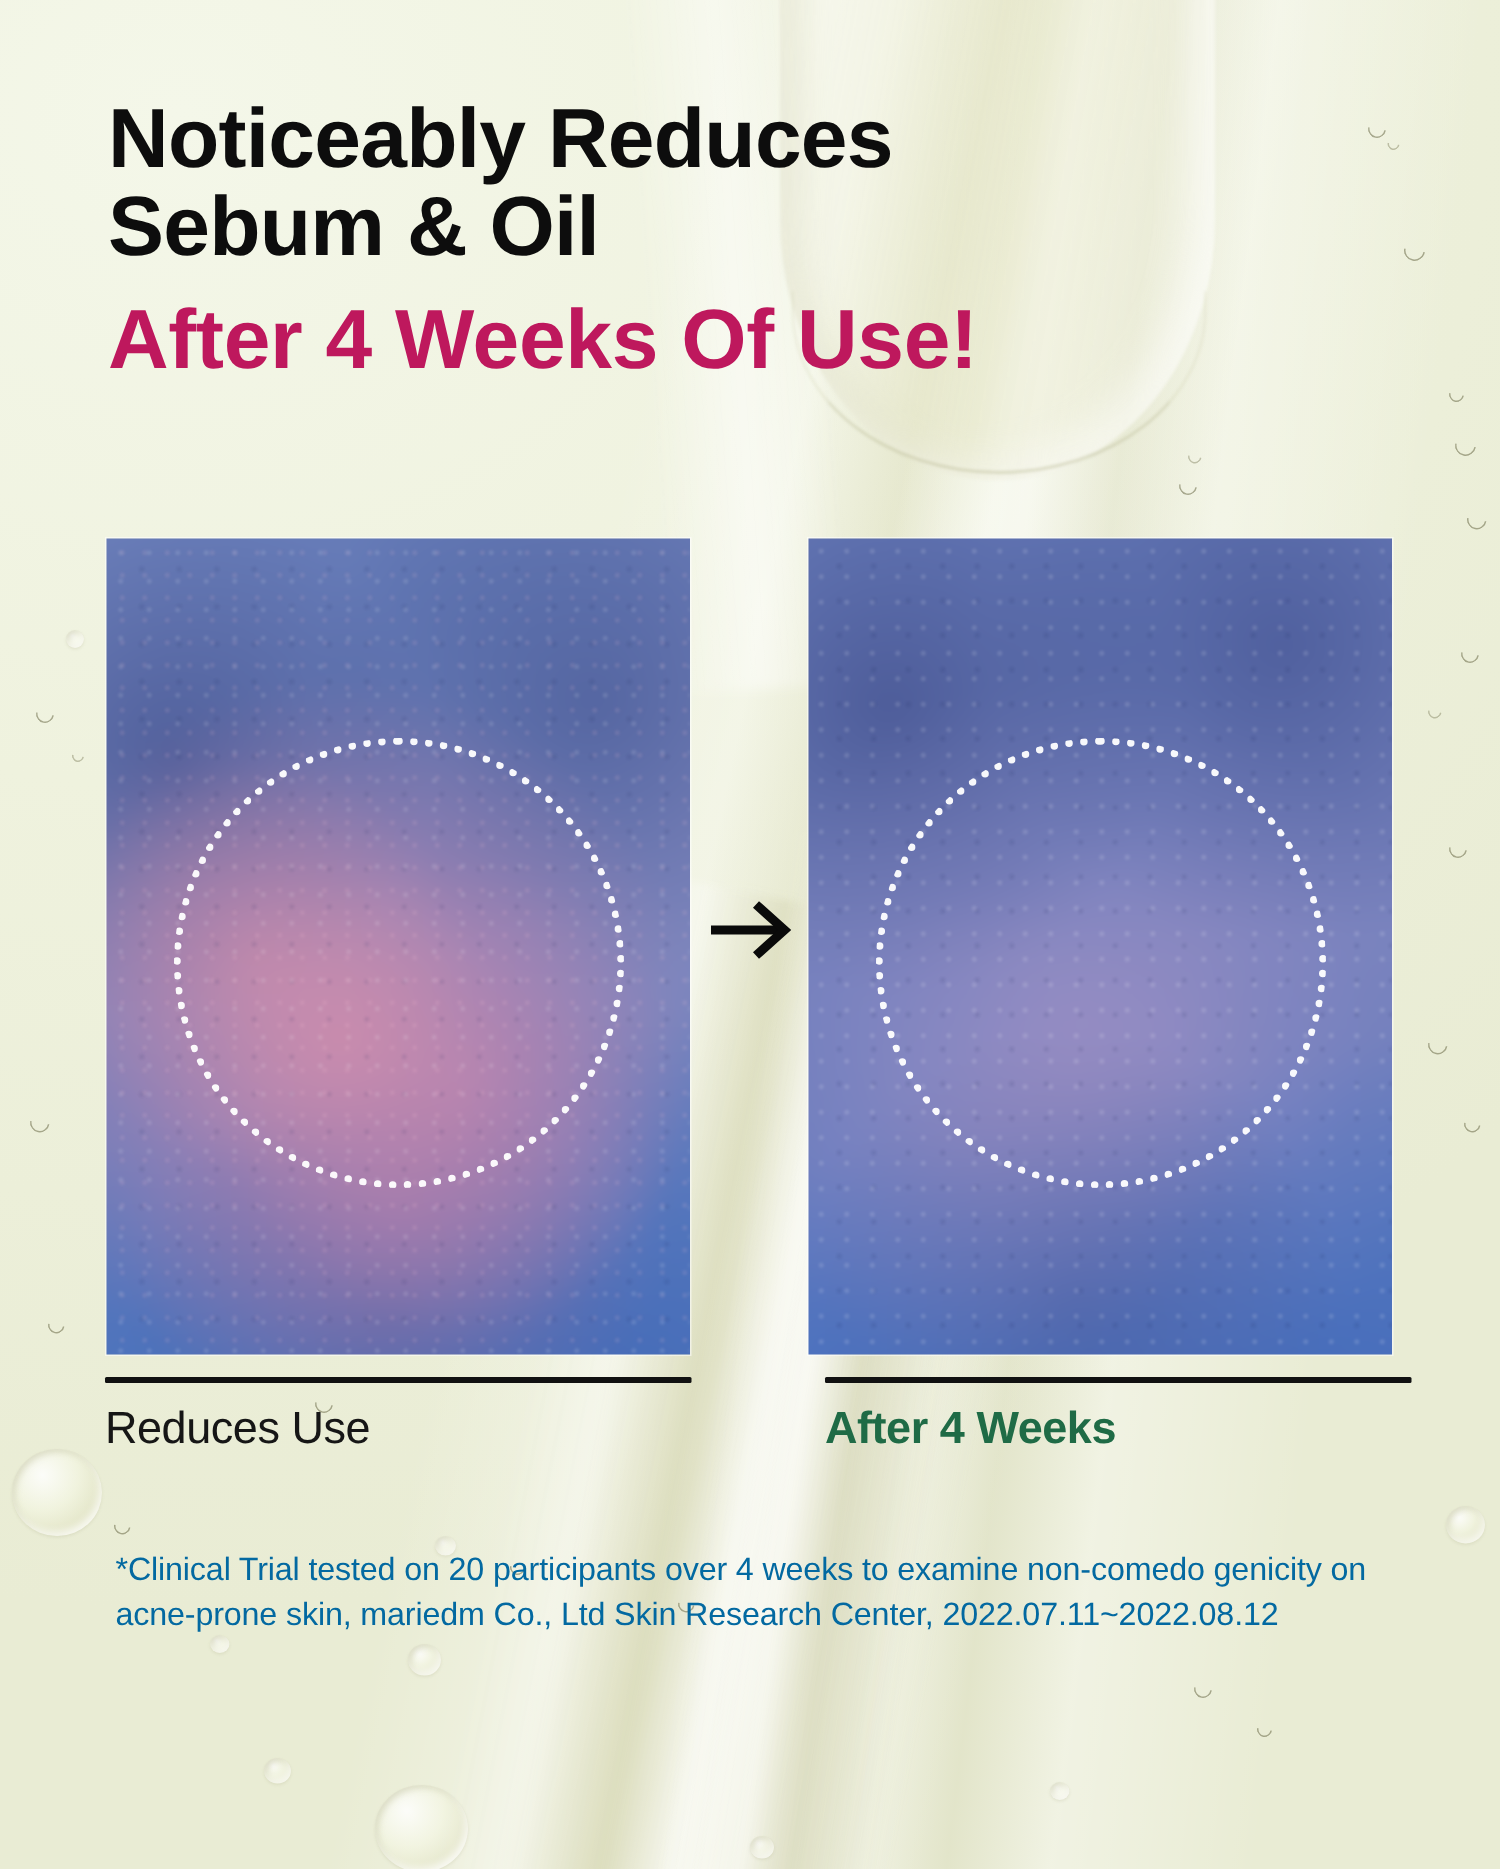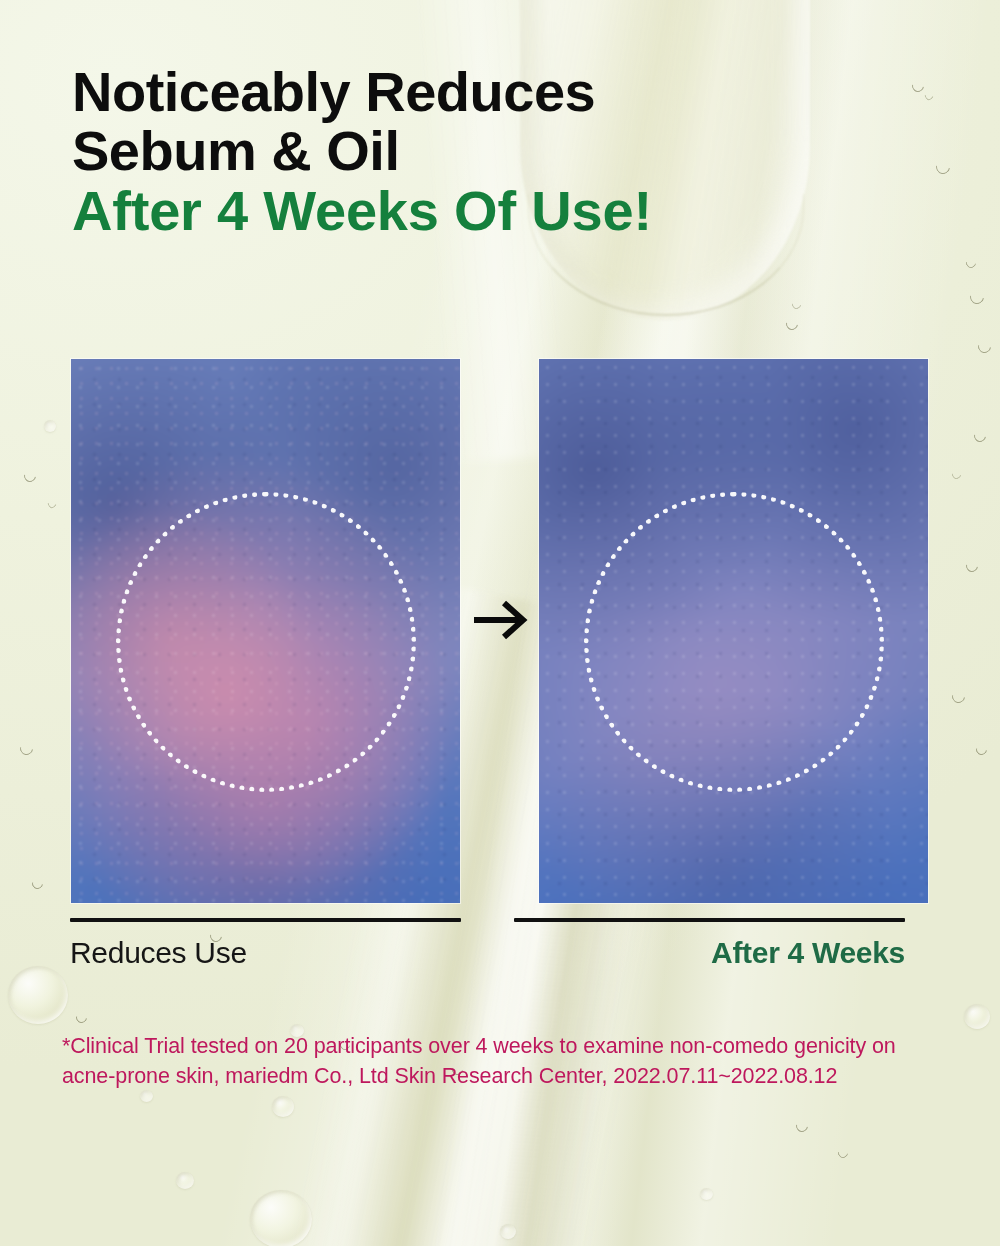--- a/index.html
+++ b/index.html
@@ -136,21 +136,21 @@
   
   .headline {
     position: absolute;
     left: 72px; top: 62px;
     width: 780px;
     line-height: 1.06;
     letter-spacing: -0.5px;
   }
   .hl-line { display: block; font-weight: 700; font-size: 56px; }
   .hl-dark  { color: #0d0d0d; }
-  .hl-green { color: #15803d; margin-top: 0; letter-spacing: -0.2px; }
+  .hl-green { color: #be185d; margin-top: 15px; letter-spacing: -0.2px; }
 
   
   .panels { position: absolute; left: 0; top: 358px; width: 1000px; height: 546px; }
 
   .panel {
     position: absolute;
     top: 0;
     width: 391px;
     height: 546px;
     overflow: hidden;
@@ -226,43 +226,43 @@
   .arrow {
     position: absolute;
     left: 470px; top: 596px;
     width: 64px; height: 48px;
     color: #0a0a0a;
   }
 
   
   .caption-group { position: absolute; top: 918px; }
   .caption-group.before { left: 70px; width: 391px; }
-  .caption-group.after  { left: 514px; width: 391px; text-align: right; }
+  .caption-group.after  { left: 550px; width: 391px; }
 
   .cap-rule {
     width: 100%;
     height: 4px;
     background: #111111;
     border-radius: 1px;
   }
   .cap-label {
     margin-top: 14px;
     font-size: 30px;
     font-weight: 400;
     letter-spacing: -0.3px;
   }
   .cap-label.dark  { color: #161616; }
   .cap-label.green { color: #1f6b46; font-weight: 700; }
 
   
   .footnotes {
     position: absolute;
-    left: 62px; top: 1032px;
+    left: 77px; top: 1032px;
     width: 890px;
-    color: #be185d;
+    color: #0369a1;
     font-size: 21.5px;
     line-height: 1.38;
     letter-spacing: -0.1px;
   }
   .fn-block { margin: 0; }
   .fn-spacer { height: 26px; }
 </style>
 </head>
 <body>
 

